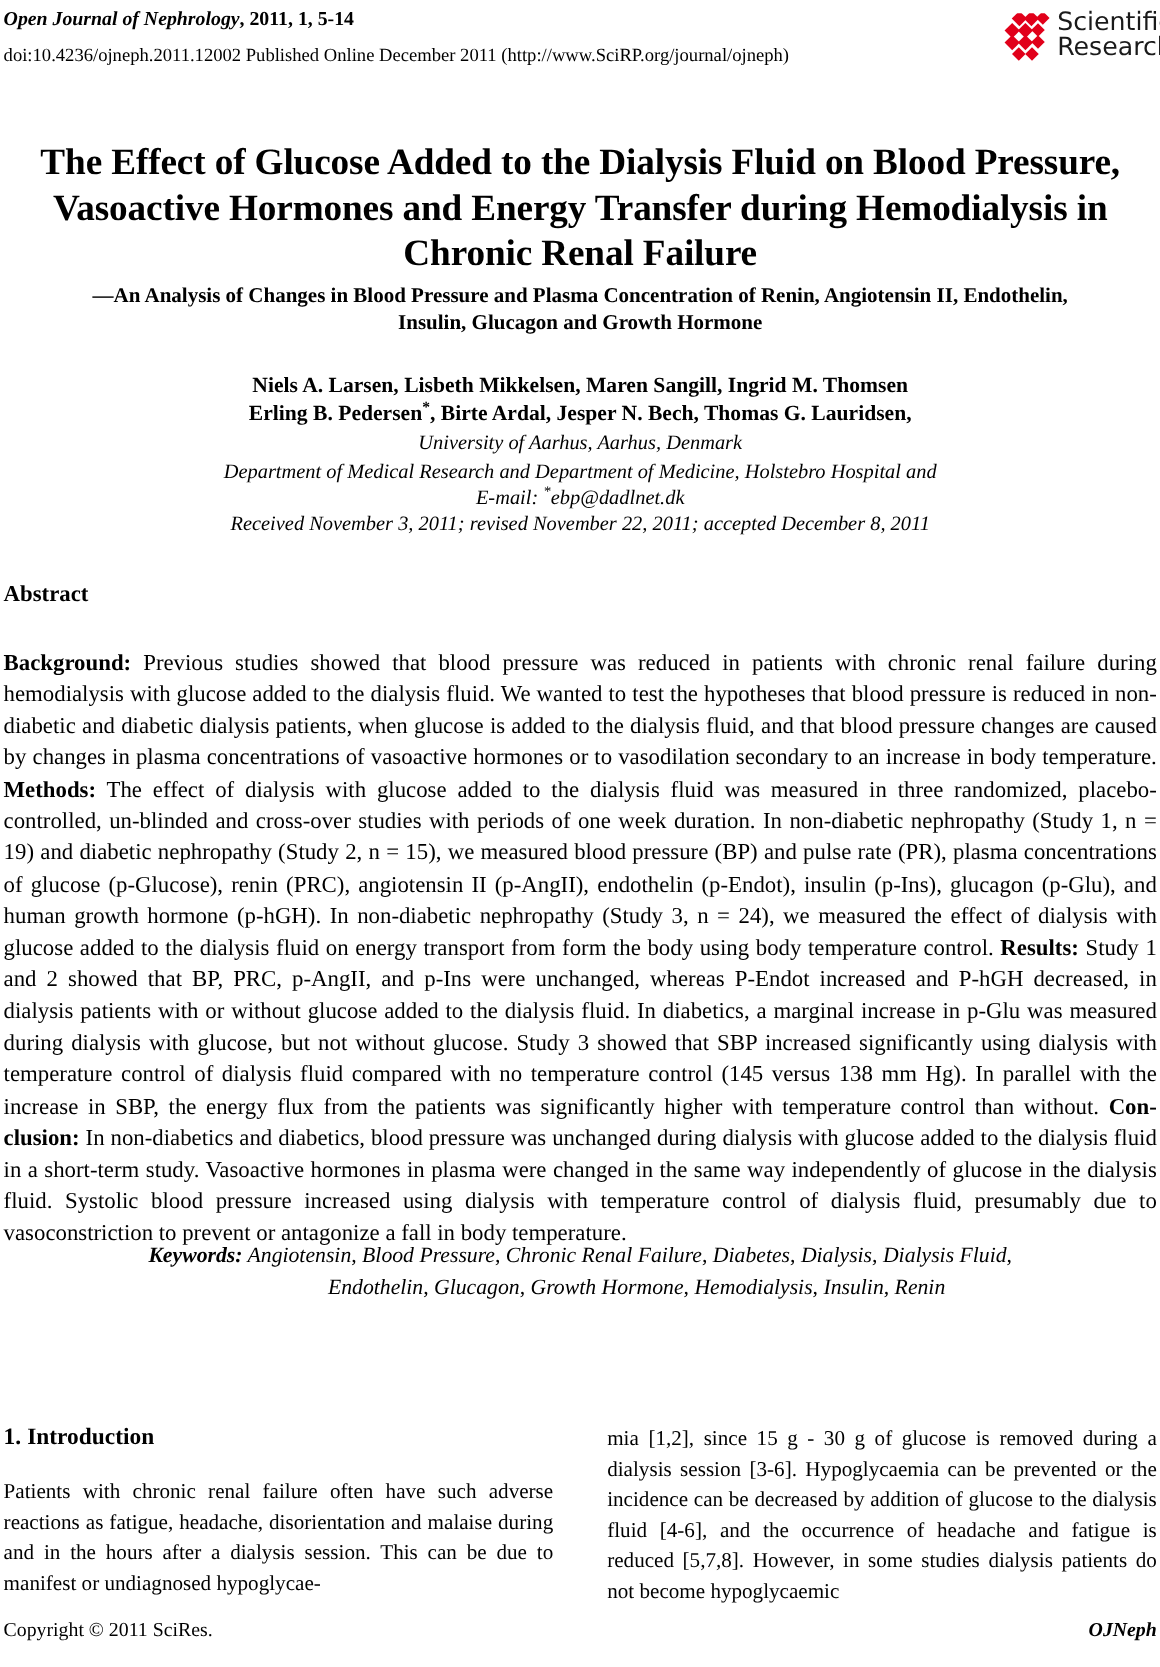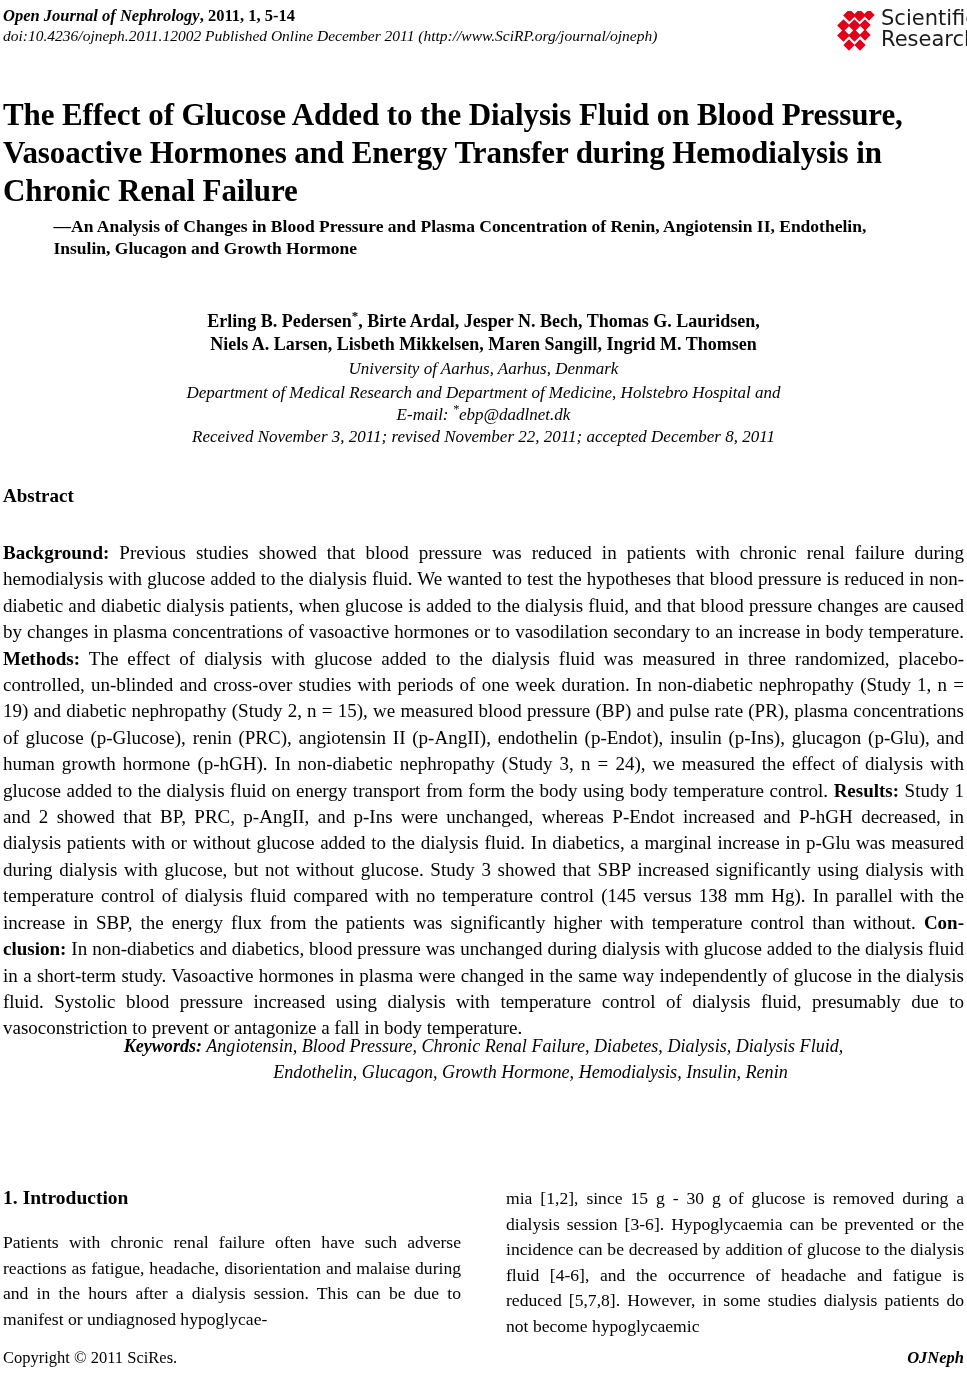--- a/index.html
+++ b/index.html
@@ -43,22 +43,21 @@
     line-height: 19px;
     white-space: nowrap;
   }
   .journal-name {
     font-style: italic;
   }
   .doi-line {
     font-size: 15.5px;
     line-height: 19px;
     white-space: nowrap;
-    margin-top: 1px;
-    font-style: italic;
+    margin-top: 12px;
   }
 
   
   .logo {
     position: absolute;
     right: 0px;
     top: 2px;
     width: 128px;
     height: 46px;
   }
@@ -77,22 +76,23 @@
     font-size: 21px;
     line-height: 21px;
     color: #1a1a1a;
     white-space: nowrap;
   }
 
   
   .title-block {
     position: absolute;
     left: 3px;
-    top: 96px;
-    width: 961px;
+    top: 116px;
+    width: 961px;
+    text-align: center;
   }
   .main-title {
     font-size: 31px;
     font-weight: bold;
     line-height: 38px;
     letter-spacing: -0.1px;
     margin: 0;
   }
   .subtitle {
     font-size: 17.5px;
@@ -264,22 +264,22 @@
       </div>
     </div>
   </div>
 
   <div class="title-block">
     <h1 class="main-title">The Effect of Glucose Added to the Dialysis Fluid on Blood Pressure, Vasoactive Hormones and Energy Transfer during Hemodialysis in Chronic Renal Failure</h1>
     <div class="subtitle">—An Analysis of Changes in Blood Pressure and Plasma Concentration of Renin, Angiotensin II, Endothelin, Insulin, Glucagon and Growth Hormone</div>
   </div>
 
   <div class="authors-block">
+    <div class="author-names">Niels A. Larsen, Lisbeth Mikkelsen, Maren Sangill, Ingrid M. Thomsen</div>
     <div class="author-names"><span>Erling B. Pedersen</span><sup class="star">*</sup><span>, Birte Ardal, Jesper N. Bech, Thomas G. Lauridsen,</span></div>
-    <div class="author-names">Niels A. Larsen, Lisbeth Mikkelsen, Maren Sangill, Ingrid M. Thomsen</div>
     <div class="affiliation">University of Aarhus, Aarhus, Denmark</div>
     <div class="affiliation">Department of Medical Research and Department of Medicine, Holstebro Hospital and</div>
     <div class="email-line"><span>E-mail: </span><sup class="star">*</sup><span>ebp@dadlnet.dk</span></div>
     <div class="dates-line">Received November 3, 2011; revised November 22, 2011; accepted December 8, 2011</div>
   </div>
 
   <div class="abstract-heading">Abstract</div>
   <div class="abstract-body"><b>Background:</b><span> Previous studies showed that blood pressure was reduced in patients with chronic renal failure during hemodialysis with glucose added to the dialysis fluid. We wanted to test the hypotheses that blood pressure is reduced in non-diabetic and diabetic dialysis patients, when glucose is added to the dialysis fluid, and that blood pressure changes are caused by changes in plasma concentrations of vasoactive hormones or to vasodilation secondary to an increase in body temperature. </span><b>Methods:</b><span> The effect of dialysis with glucose added to the dialysis fluid was measured in three randomized, placebo-controlled, un-blinded and cross-over studies with periods of one week duration. In non-diabetic nephropathy (Study 1, n = 19) and diabetic nephropathy (Study 2, n = 15), we measured blood pressure (BP) and pulse rate (PR), plasma concentrations of glucose (p-Glucose), renin (PRC), angiotensin II (p-AngII), endothelin (p-Endot), insulin (p-Ins), glucagon (p-Glu), and human growth hormone (p-hGH). In non-diabetic nephropathy (Study 3, n = 24), we measured the effect of dialysis with glucose added to the dialysis fluid on energy transport from form the body using body temperature control. </span><b>Results:</b><span> Study 1 and 2 showed that BP, PRC, p-AngII, and p-Ins were unchanged, whereas P-Endot increased and P-hGH decreased, in dialysis patients with or without glucose added to the dialysis fluid. In diabetics, a marginal increase in p-Glu was measured during dialysis with glucose, but not without glucose. Study 3 showed that SBP increased significantly using dialysis with temperature control of dialysis fluid compared with no temperature control (145 versus 138 mm Hg). In parallel with the increase in SBP, the energy flux from the patients was significantly higher with temperature control than without. </span><b>Con-clusion:</b><span> In non-diabetics and diabetics, blood pressure was unchanged during dialysis with glucose added to the dialysis fluid in a short-term study. Vasoactive hormones in plasma were changed in the same way independently of glucose in the dialysis fluid. Systolic blood pressure increased using dialysis with temperature control of dialysis fluid, presumably due to vasoconstriction to prevent or antagonize a fall in body temperature.</span></div>
 
   <div class="keywords"><span class="kw-lead">Keywords:</span><span> Angiotensin, Blood Pressure, Chronic Renal Failure, Diabetes, Dialysis, Dialysis Fluid,</span><span class="kw-line2">Endothelin, Glucagon, Growth Hormone, Hemodialysis, Insulin, Renin</span></div>

